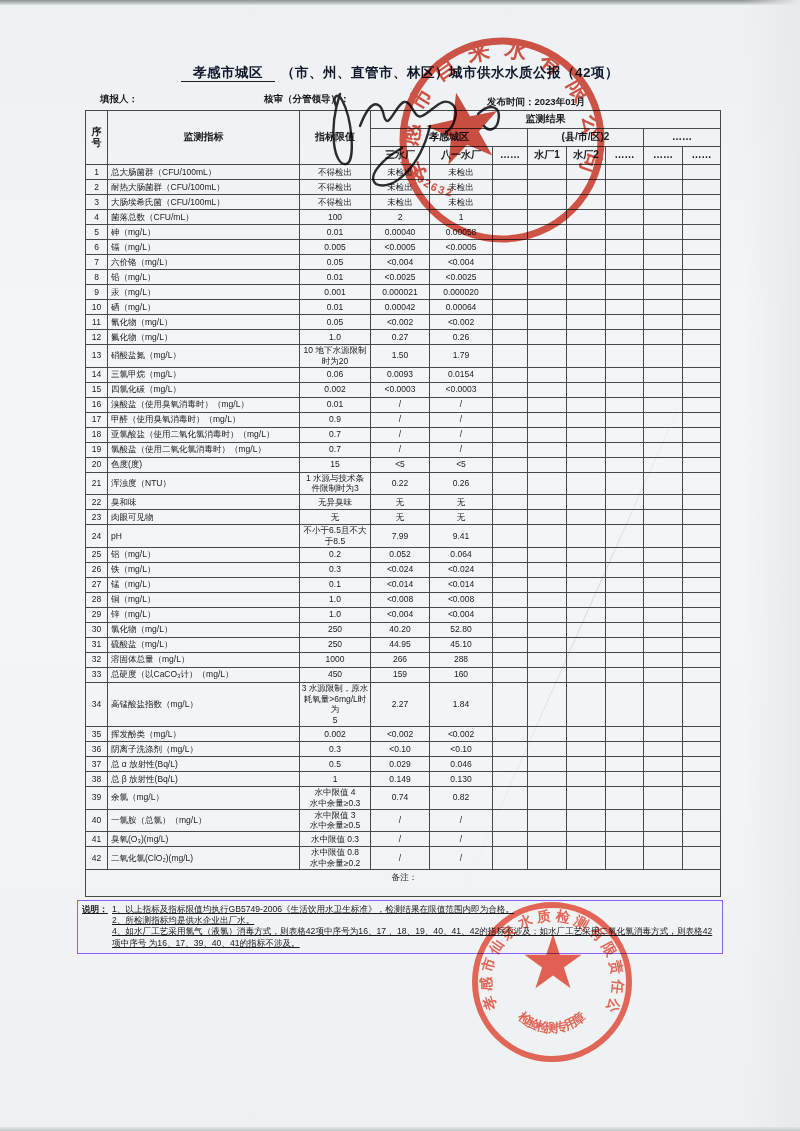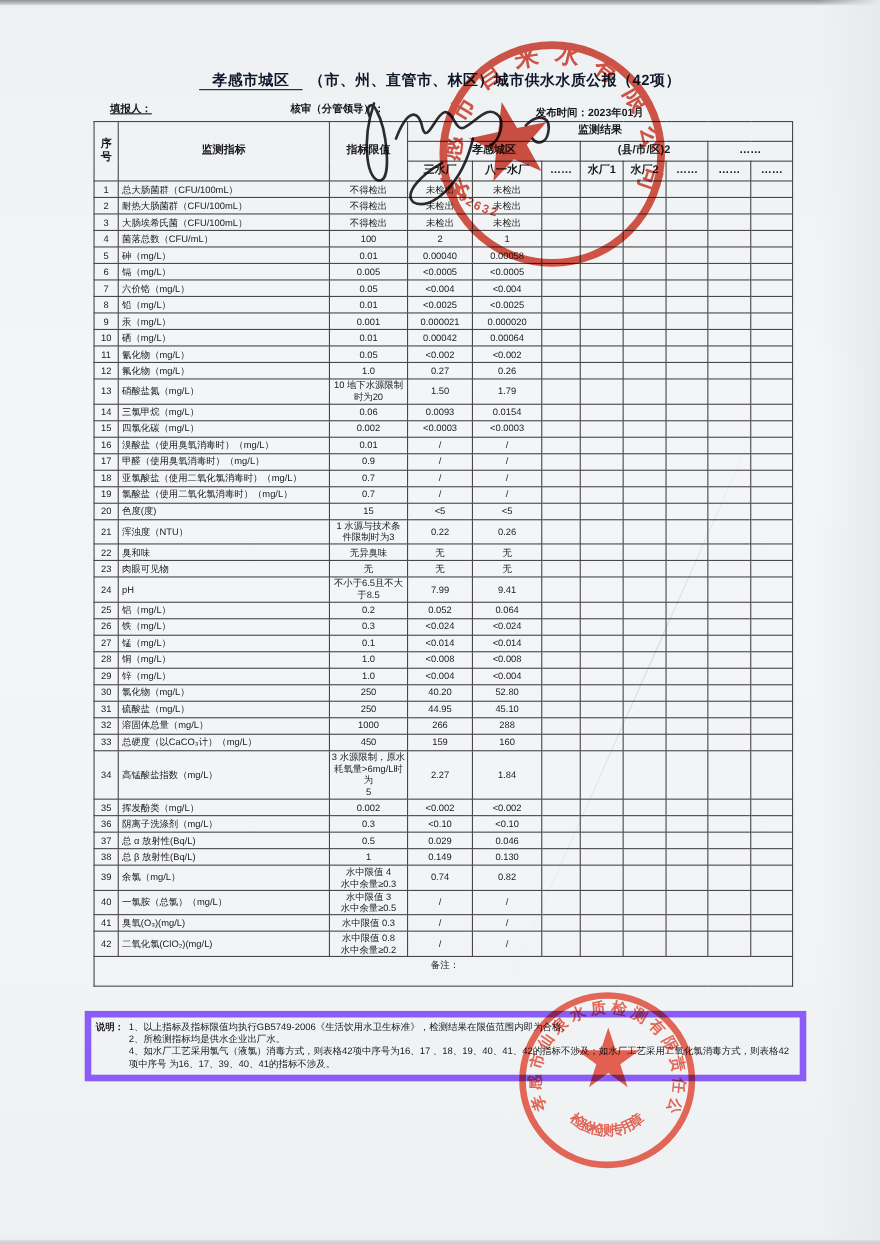--- a/index.html
+++ b/index.html
@@ -16,38 +16,38 @@
   .crease{position:absolute;left:690px;top:380px;width:1px;height:560px;
     background:linear-gradient(180deg,rgba(190,196,199,0),#c9cfd2 40%,rgba(200,206,209,0));
     transform:rotate(24deg);transform-origin:top left;opacity:.7;}
   .scan-bottom-line{position:absolute;left:0;top:1127px;width:800px;height:4px;
     background:linear-gradient(180deg,#dfe3e4,#c4c9cb);}
 
   .title{position:absolute;top:64px;left:0;width:800px;text-align:center;
     font-size:13.5px;font-weight:700;letter-spacing:.5px;color:#0f172a;}
   .t-under{border-bottom:1.5px solid #1c1c1e;padding:0 12px 1px;margin-right:6px;}
   .meta{position:absolute;font-size:9.5px;font-weight:600;color:#161618;}
-  .meta.filler{left:100px;top:93px;text-decoration:underline;}
+  .meta.filler{left:100px;top:93px;}
   .meta.reviewer{left:264px;top:93px;}
   .meta.publish{left:487px;top:96px;}
 
   .content{position:absolute;left:77px;top:110px;width:646px;}
   table{border-collapse:collapse;table-layout:fixed;width:635px;margin-left:8px;
     background:transparent;}
   th,td{border:1px solid #48484b;padding:0 1px;text-align:center;vertical-align:middle;
     font-size:8.5px;line-height:10.8px;color:#1a1a1c;font-weight:400;overflow:hidden;}
   thead th{font-size:10px;font-weight:600;height:17px;}
   tbody td{height:14px;}
   td.nm{text-align:left;padding-left:3px;}
   td.lim{white-space:pre-line;}
   tr.remark td{height:24px;text-align:center;vertical-align:top;padding:2px 0 0 3px;font-size:8.6px;}
   table{border:1.5px solid #3d3d40;}
 
-  .notes{margin-top:22px;width:636px;border:6px solid #8b5cf6;display:flex;
-    padding:3px 4px 4px 4px;font-size:8.6px;line-height:1.32;color:#19191b;background:transparent;}
+  .notes{margin-top:3px;width:636px;border:1px solid #8b5cf6;display:flex;
+    padding:3px 4px 4px 4px;font-size:8.6px;line-height:1.32;color:#19191b;background:transparent;text-decoration:underline;}
   .notes-label{flex:0 0 30px;font-weight:600;}
   .notes-items{flex:1;}
   .notes-items p{margin:0 0 0 0;text-indent:0;}
 
   svg.overlay{position:absolute;pointer-events:none;}
   .stamp{mix-blend-mode:multiply;opacity:.88;}
   .stamp-top text{fill:#d5402f;font-weight:600;}
   .stamp-bottom text{fill:#ef5644;font-weight:600;}
   .sig{mix-blend-mode:multiply;opacity:.92;}
 </style>

